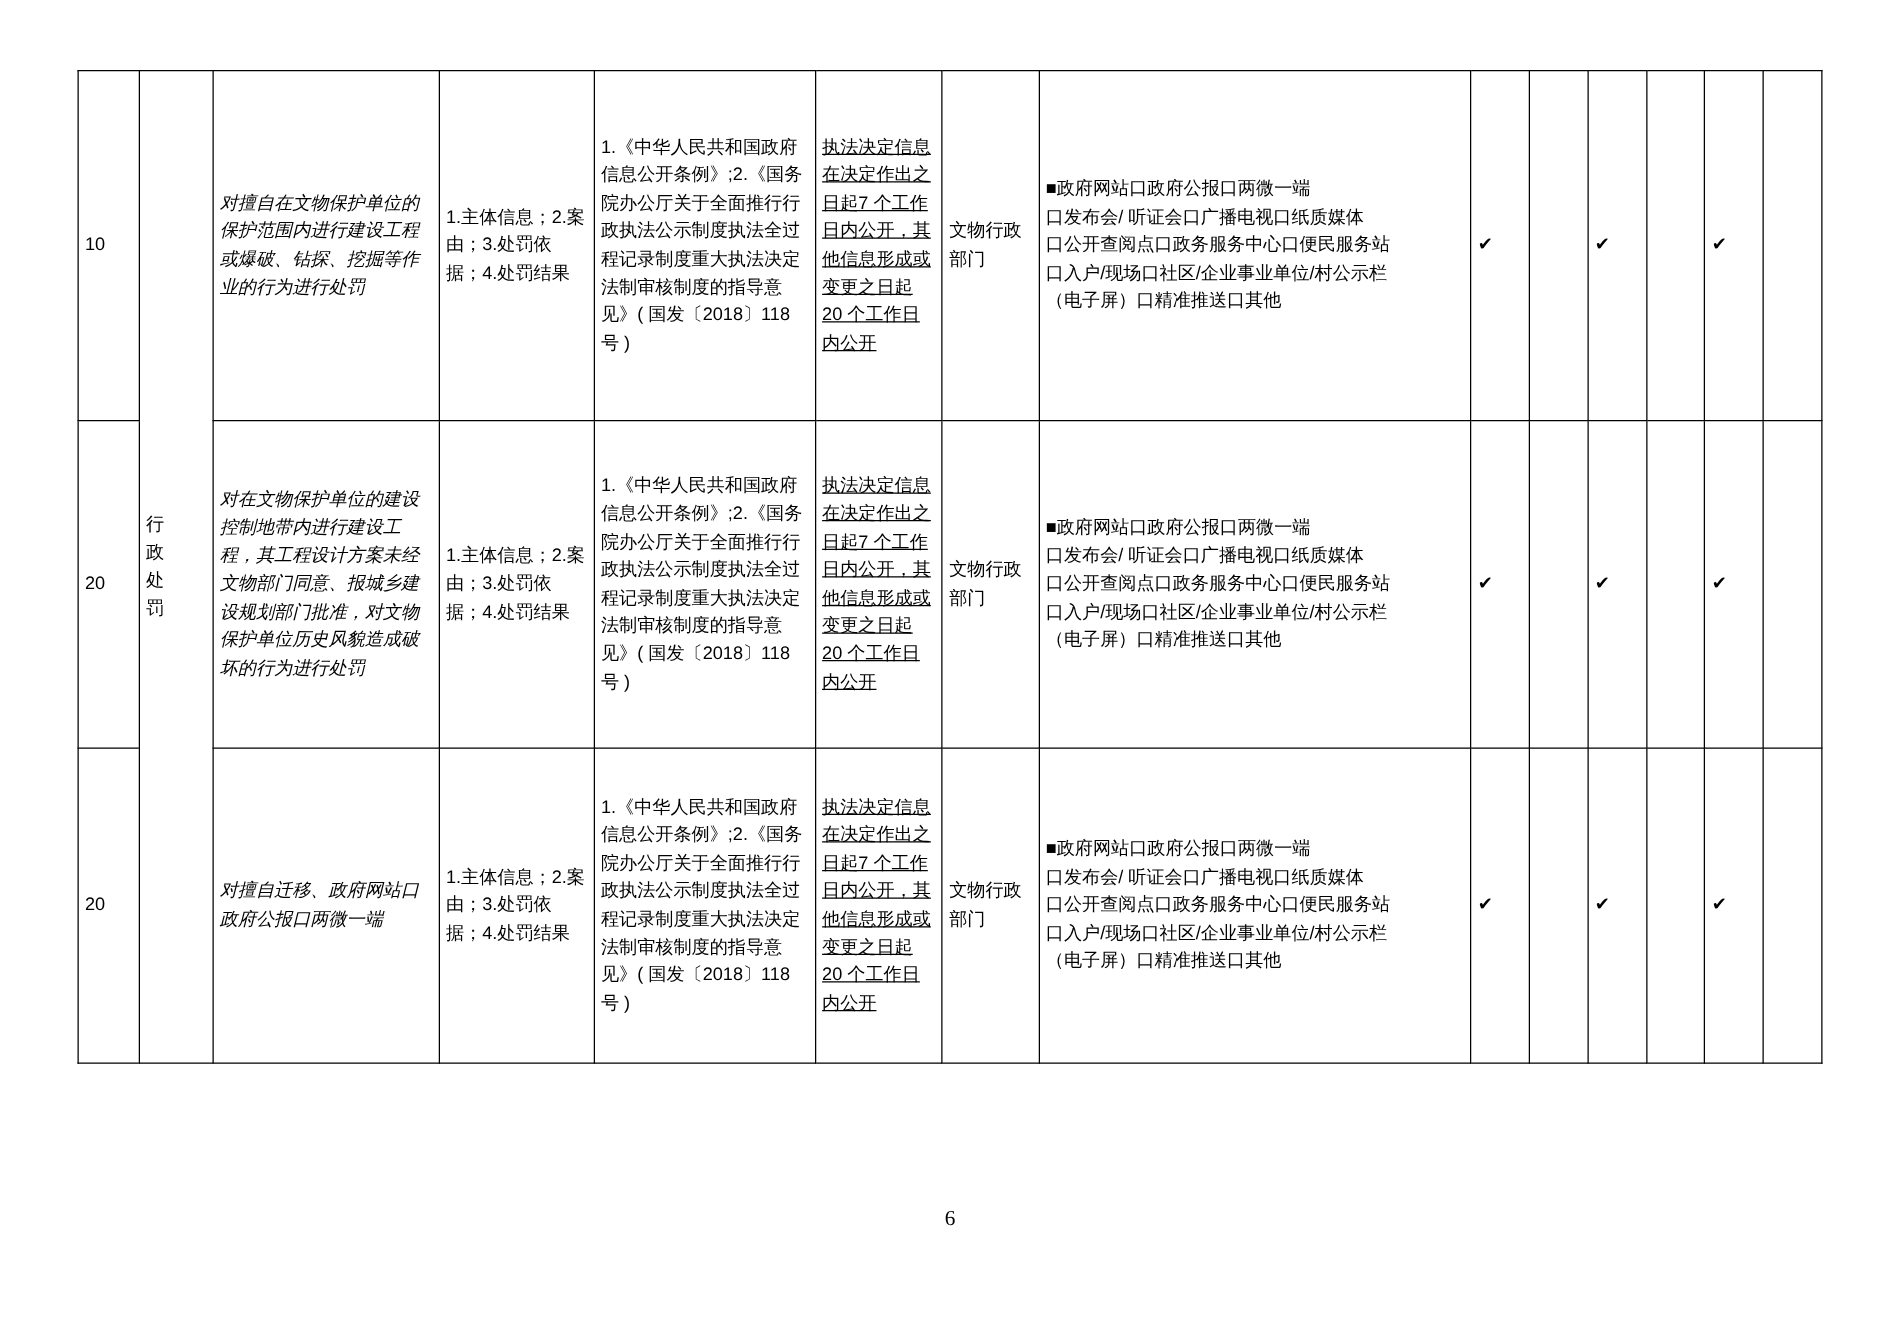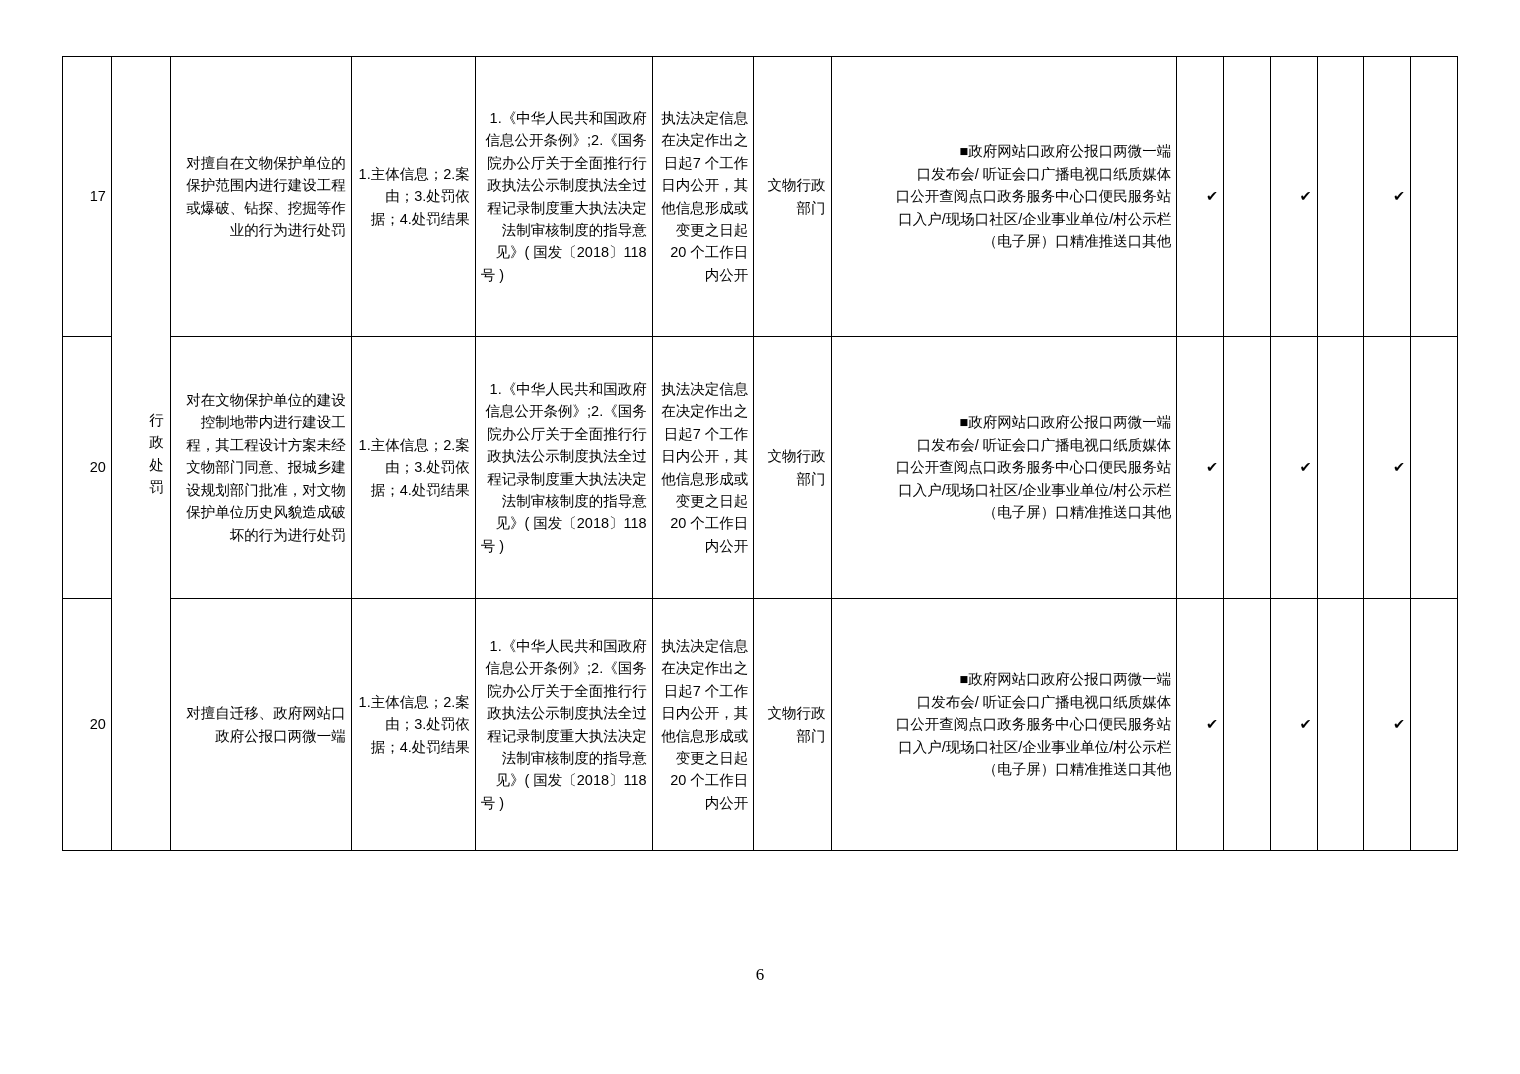--- a/index.html
+++ b/index.html
@@ -24,21 +24,21 @@
   }
   table.doc-table {
     border-collapse: collapse;
     table-layout: fixed;
     width: 1396px;
     margin: 0;
   }
   table.doc-table td {
     border: 1px solid #000000;
     vertical-align: middle;
-    text-align: right;
+    text-align: left;
     padding: 4px 5px;
     font-size: 14.5px;
     line-height: 1.55;
     font-family: "Liberation Sans", "DejaVu Sans", sans-serif;
     word-break: break-word;
   }
   
   .c-index   { width: 48px; }
   .c-cat     { width: 58px; }
   .c-matter  { width: 178px; }
@@ -55,36 +55,38 @@
   .cell-cat {
     font-size: 15px;
     line-height: 1.85;
     letter-spacing: 1px;
   }
   .cell-cat span { display: block; }
   .cell-matter {
     text-align: center;
     font-size: 14.5px;
     line-height: 1.9;
+    font-style: italic;
   }
   .cell-content {
     text-align: left;
     font-size: 14.5px;
     line-height: 1.95;
   }
   .cell-basis {
     text-align: justify;
     text-align-last: left;
     font-size: 14.5px;
     line-height: 1.85;
   }
   .cell-time {
     text-align: center;
     font-size: 14.5px;
     line-height: 1.85;
+    text-decoration: underline;
   }
   .cell-org {
     text-align: center;
     font-size: 14.5px;
     line-height: 1.85;
   }
   .cell-channel {
     text-align: center;
     font-size: 14.5px;
     line-height: 1.95;
@@ -124,21 +126,21 @@
       <col class="c-mark">
       <col class="c-mark">
       <col class="c-mark">
       <col class="c-mark">
       <col class="c-mark">
       <col class="c-mark">
     </colgroup>
     <tbody>
 
       <tr style="height:280px;">
-        <td class="cell-index">17</td>
+        <td class="cell-index">10</td>
         <td class="cell-cat" rowspan="3">
           <span>行</span>
           <span>政</span>
           <span>处</span>
           <span>罚</span>
         </td>
         <td class="cell-matter">对擅自在文物保护单位的保护范围内进行建设工程或爆破、钻探、挖掘等作业的行为进行处罚</td>
         <td class="cell-content">1.主体信息；2.案由；3.处罚依据；4.处罚结果</td>
         <td class="cell-basis">1.《中华人民共和国政府信息公开条例》;2.《国务院办公厅关于全面推行行政执法公示制度执法全过程记录制度重大执法决定法制审核制度的指导意见》( 国发〔2018〕118 号 )</td>
         <td class="cell-time">执法决定信息在决定作出之日起7 个工作日内公开，其他信息形成或变更之日起 20 个工作日内公开</td>

